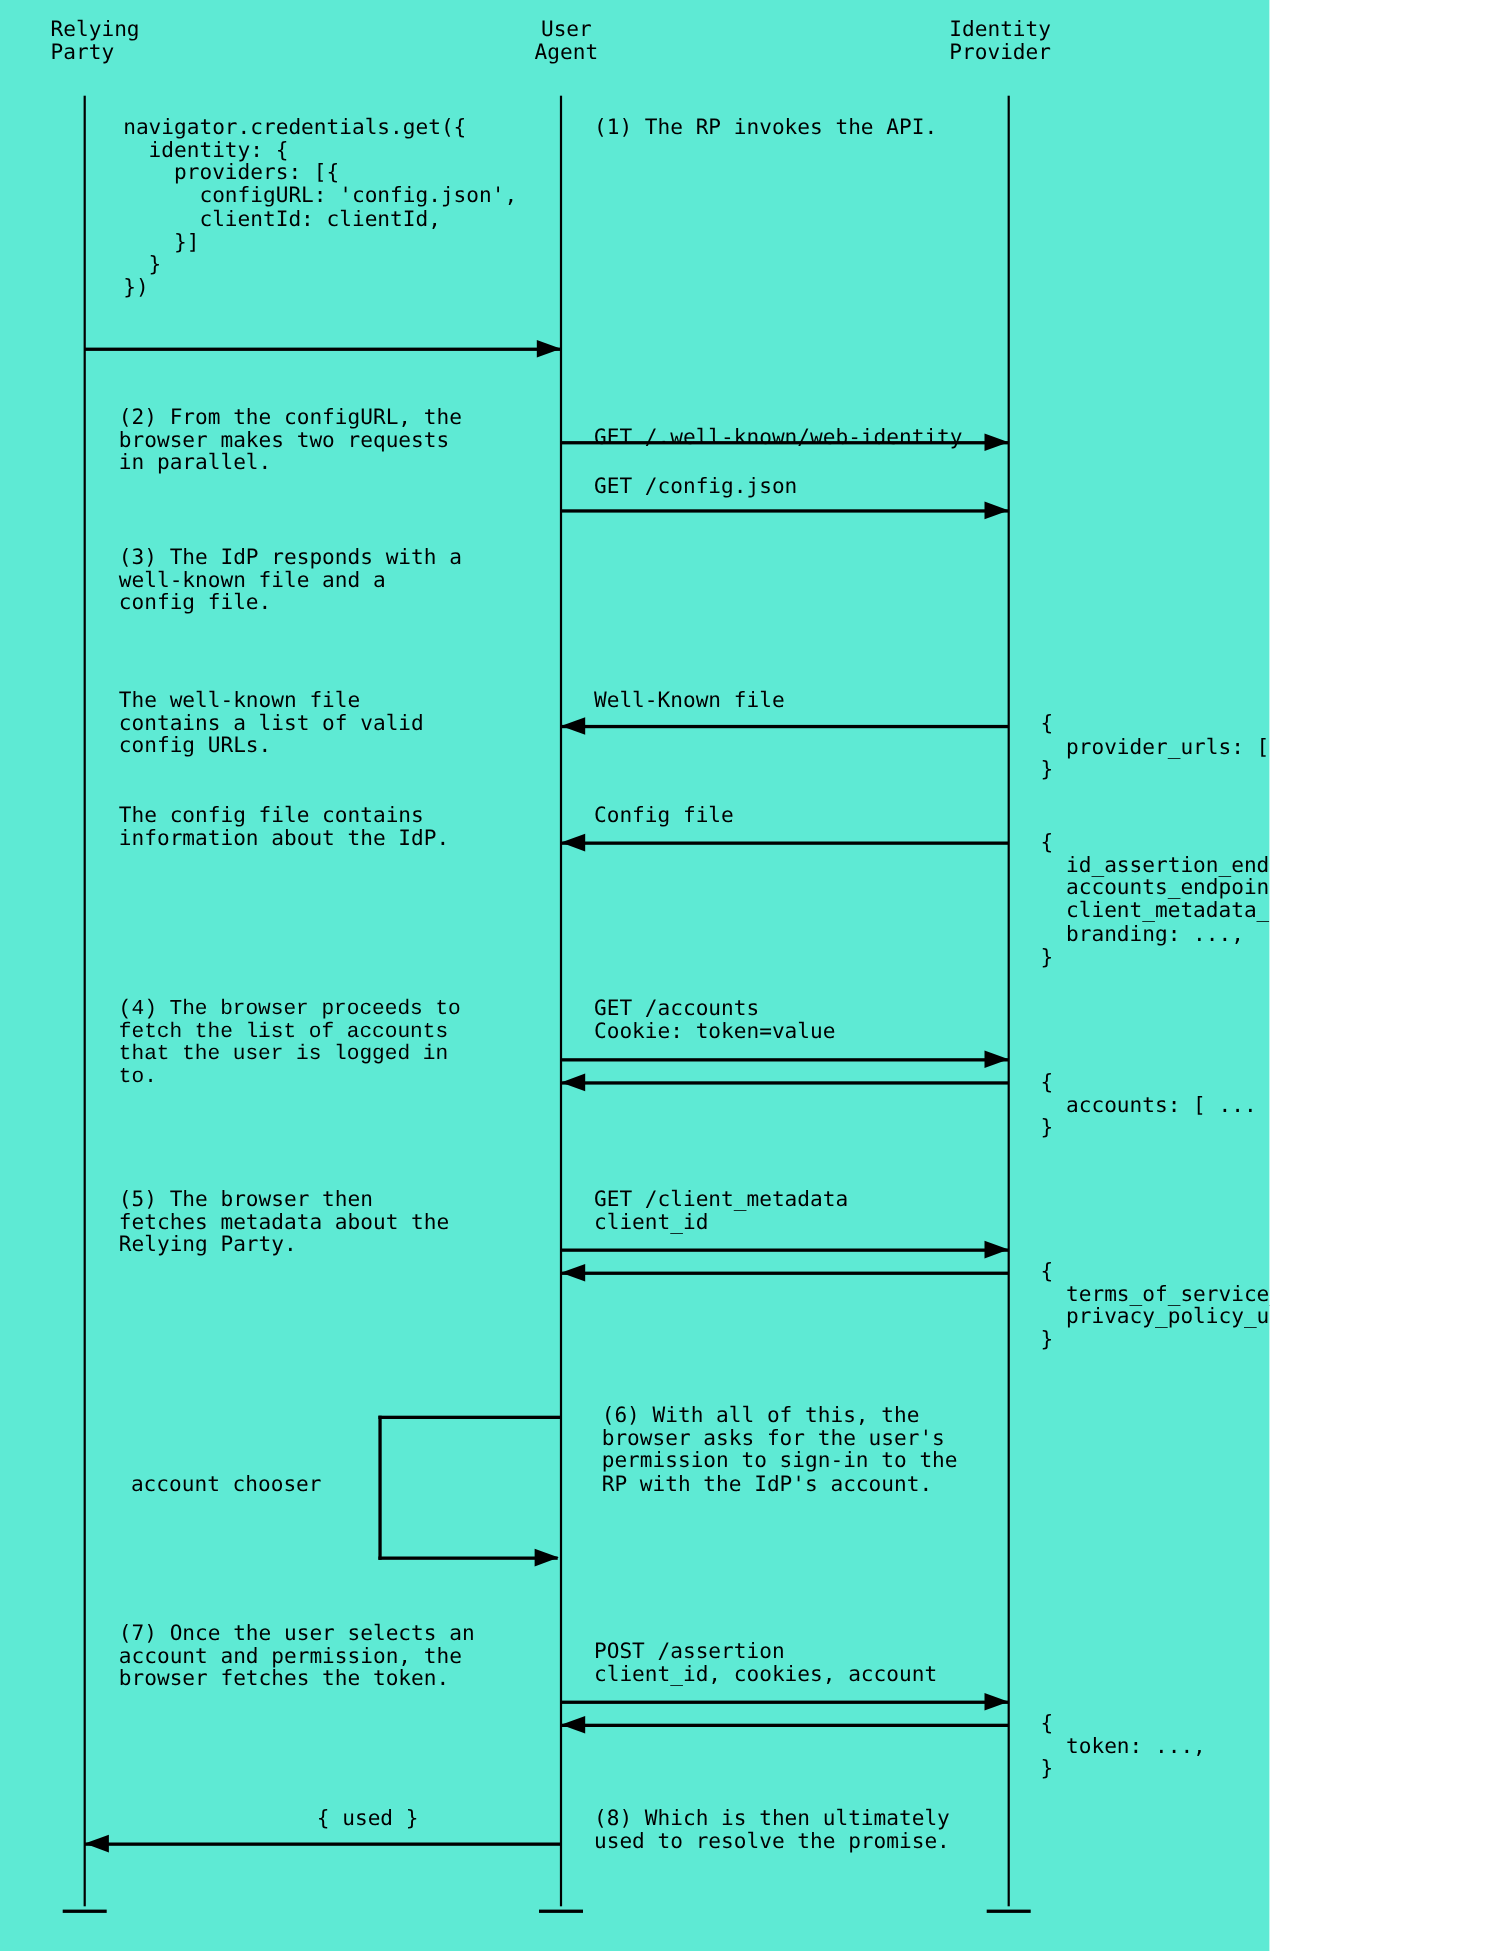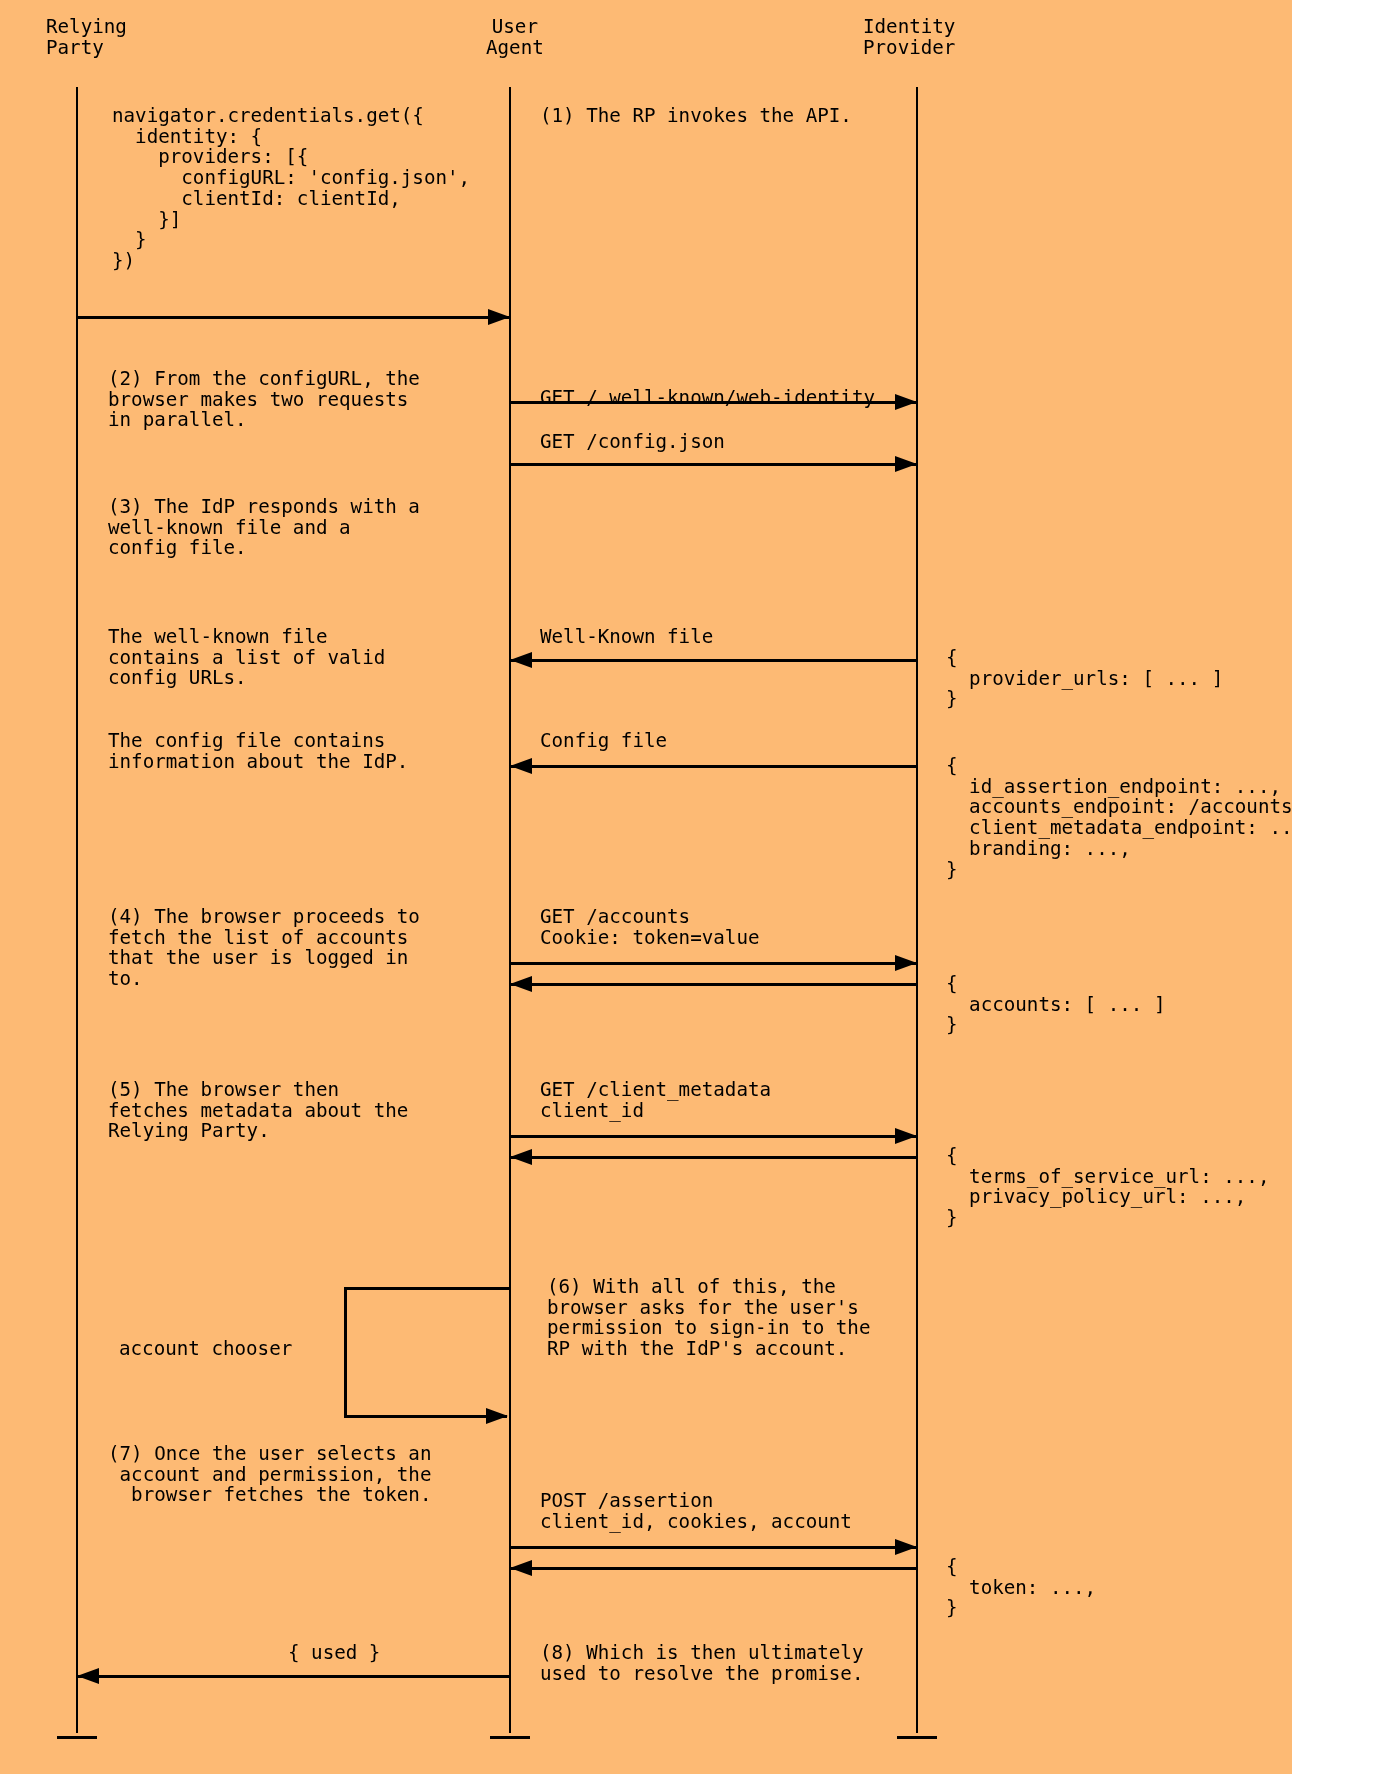--- a/index.html
+++ b/index.html
@@ -2,23 +2,23 @@
 <html><head>
 <meta charset="utf-8">
 <style>
   html, body { margin: 0; padding: 0; }
   body {
     background: #ffffff;
     font-family: "DejaVu Sans Mono", "Liberation Mono", monospace;
   }
   #canvas {
     position: relative;
-    width: 1292px;
+    width: 1154px;
     height: 1774px;
-    background: #fdba74;
+    background: #5eead4;
     overflow: hidden;
     color: #000;
   }
   .txt {
     position: absolute;
     white-space: pre;
     font-size: 19.2px;
     line-height: 20.7px;
     color: #000;
   }
@@ -96,21 +96,21 @@
 }</div>
       <div class="txt" style="left: 108px; top: 731px;">The config file contains
 information about the IdP.</div>
       <div class="txt" style="left: 540px; top: 731px;">Config file</div>
       <div class="txt" style="left: 946px; top: 756px;">{
   id_assertion_endpoint: ...,
   accounts_endpoint: /accounts,
   client_metadata_endpoint: ...,
   branding: ...,
 }</div>
-      <div class="txt" style="left: 108px; top: 907px;">(4) The browser proceeds to
+      <div class="txt" style="left: 108px; top: 907px; font-family: Liberation Mono, monospace;">(4) The browser proceeds to
 fetch the list of accounts
 that the user is logged in
 to.</div>
       <div class="txt" style="left: 540px; top: 907px;">GET /accounts
 Cookie: token=value</div>
       <div class="txt" style="left: 946px; top: 974px;">{
   accounts: [ ... ]
 }</div>
       <div class="txt" style="left: 108px; top: 1080px;">(5) The browser then
 fetches metadata about the
@@ -119,21 +119,21 @@
 client_id</div>
       <div class="txt" style="left: 946px; top: 1146px;">{
   terms_of_service_url: ...,
   privacy_policy_url: ...,
 }</div>
       <div class="txt" style="left: 547px; top: 1277px;">(6) With all of this, the
 browser asks for the user's
 permission to sign-in to the
 RP with the IdP's account.</div>
       <div class="txt" style="left: 119px; top: 1339px;">account chooser</div>
-      <div class="txt" style="left: 108px; top: 1444px; text-align: right;">(7) Once the user selects an
+      <div class="txt" style="left: 108px; top: 1475px;">(7) Once the user selects an
 account and permission, the
 browser fetches the token.</div>
       <div class="txt" style="left: 540px; top: 1491px;">POST /assertion
 client_id, cookies, account</div>
       <div class="txt" style="left: 946px; top: 1557px;">{
   token: ...,
 }</div>
       <div class="txt" style="left: 288px; top: 1643px;">{ used }</div>
       <div class="txt" style="left: 540px; top: 1643px;">(8) Which is then ultimately
 used to resolve the promise.</div>

